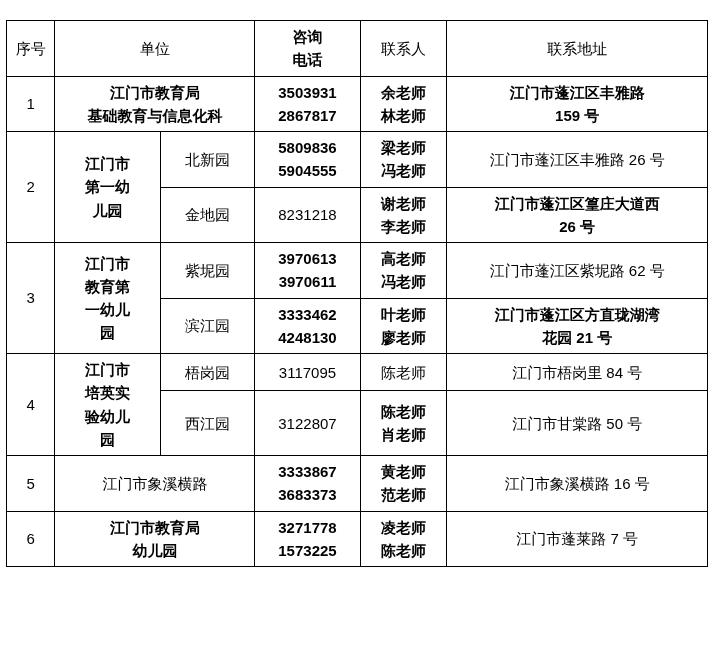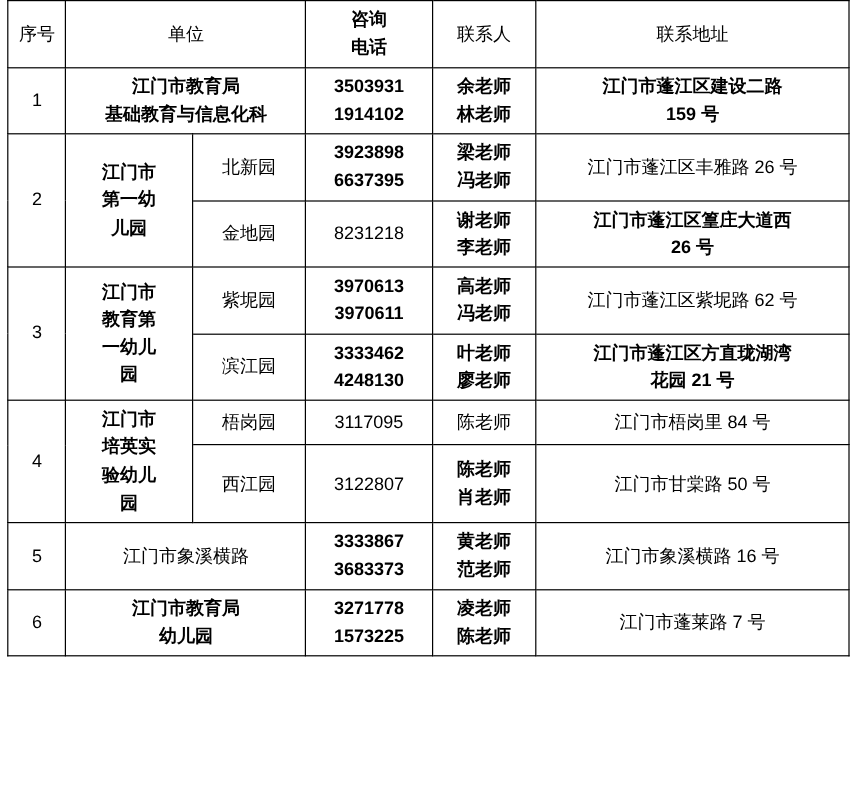--- a/index.html
+++ b/index.html
@@ -11,21 +11,21 @@
     width: 714px;
     height: 658px;
     font-family: "Liberation Sans", "DejaVu Sans", sans-serif;
     color: #000000;
     overflow: hidden;
   }
   .sheet {
     width: 714px;
     height: 464px;
     box-sizing: border-box;
-    padding: 0 6px 0 6px;
+    padding: 20px 6px 0 6px;
   }
   table.contact-table {
     border-collapse: collapse;
     width: 702px;
     table-layout: fixed;
   }
   table.contact-table td,
   table.contact-table th {
     border: 1px solid #000000;
     text-align: center;
@@ -99,51 +99,51 @@
         <td>1</td>
         <td colspan="2" class="two-line">
           <span class="stack">
             <span>江门市教育局</span>
             <span>基础教育与信息化科</span>
           </span>
         </td>
         <td>
           <span class="stack">
             <span>3503931</span>
-            <span>1914102</span>
+            <span>2867817</span>
           </span>
         </td>
         <td>
           <span class="stack">
             <span>余老师</span>
             <span>林老师</span>
           </span>
         </td>
         <td class="addr">
           <span class="stack">
-            <span>江门市蓬江区建设二路</span>
+            <span>江门市蓬江区丰雅路</span>
             <span>159 号</span>
           </span>
         </td>
       </tr>
 
       <tr>
         <td rowspan="2">2</td>
         <td rowspan="2" class="vert-unit">
           <span class="stack">
             <span>江门市</span>
             <span>第一幼</span>
             <span>儿园</span>
           </span>
         </td>
         <td>北新园</td>
         <td>
           <span class="stack">
-            <span>3923898</span>
-            <span>6637395</span>
+            <span>5809836</span>
+            <span>5904555</span>
           </span>
         </td>
         <td>
           <span class="stack">
             <span>梁老师</span>
             <span>冯老师</span>
           </span>
         </td>
         <td class="addr">江门市蓬江区丰雅路 26 号</td>
       </tr>

